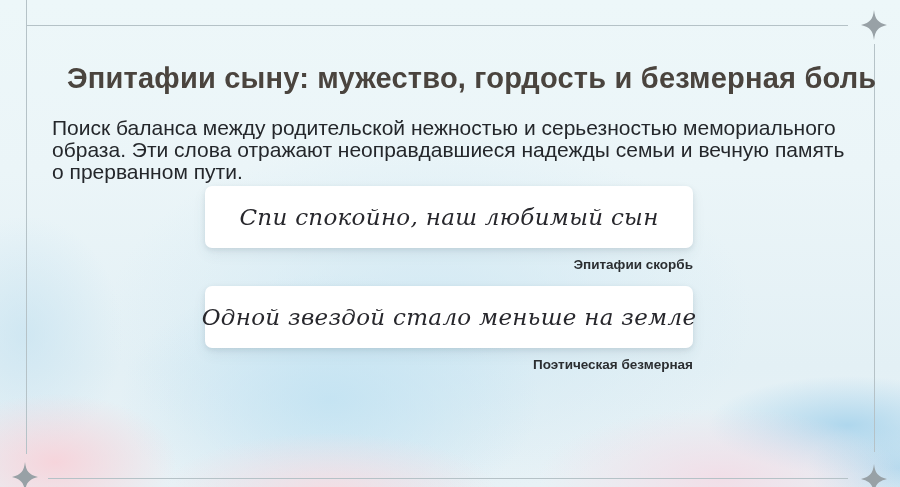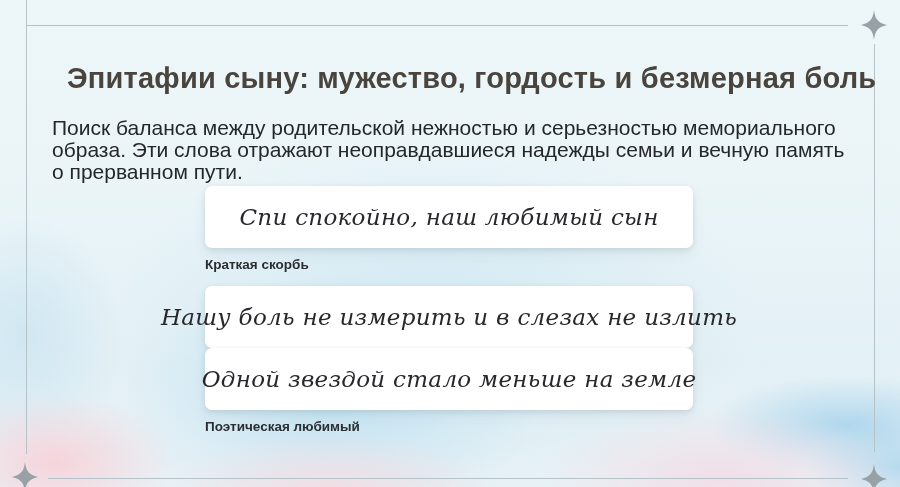--- a/index.html
+++ b/index.html
@@ -25,21 +25,21 @@
   .header h1 {
     margin: 15px; font-size: 29px; line-height: 38px; font-weight: 700;
     color: #4a443e; letter-spacing: 0.2px; white-space: nowrap;
   }
   .header p {
     margin: 20px 0 0 0; width: 800px; font-size: 21px; line-height: 22px;
     color: #24272b;
   }
   .cards {
     position: absolute; left: 205px; top: 186px; width: 488px;
-    display: flex; flex-direction: column; align-items: flex-start;
+    display: flex; flex-direction: column; align-items: flex-end;
   }
   .card {
     width: 100%; height: 62px; box-sizing: border-box;
     background: #ffffff; border-radius: 7px;
     box-shadow: 0 2px 5px rgba(60,80,100,0.12), 0 6px 14px rgba(60,80,100,0.07);
     display: flex; align-items: center; justify-content: center;
   }
   .epitaph {
     font-family: "DejaVu Serif", serif; font-style: italic;
     font-size: 23px; color: #27272c; letter-spacing: 0.3px; white-space: nowrap;
@@ -72,24 +72,21 @@
 <header class="header">
   <h1>Эпитафии сыну: мужество, гордость и безмерная боль</h1>
   <p>Поиск баланса между родительской нежностью и серьезностью мемориального образа. Эти слова отражают неоправдавшиеся надежды семьи и вечную память о прерванном пути.</p>
 </header>
 
 <main class="cards">
 
   <section class="card">
     <span class="epitaph">Спи спокойно, наш любимый сын</span>
   </section>
-  <div class="caption">Краткая скорбь</div>
+  <div class="caption">Эпитафии скорбь</div>
 
-  <section class="card">
-    <span class="epitaph">Нашу боль не измерить и в слезах не излить</span>
-  </section>
 
   <section class="card">
     <span class="epitaph">Одной звездой стало меньше на земле</span>
   </section>
-  <div class="caption">Поэтическая любимый</div>
+  <div class="caption">Поэтическая безмерная</div>
 
 </main>
 
 </body></html>

